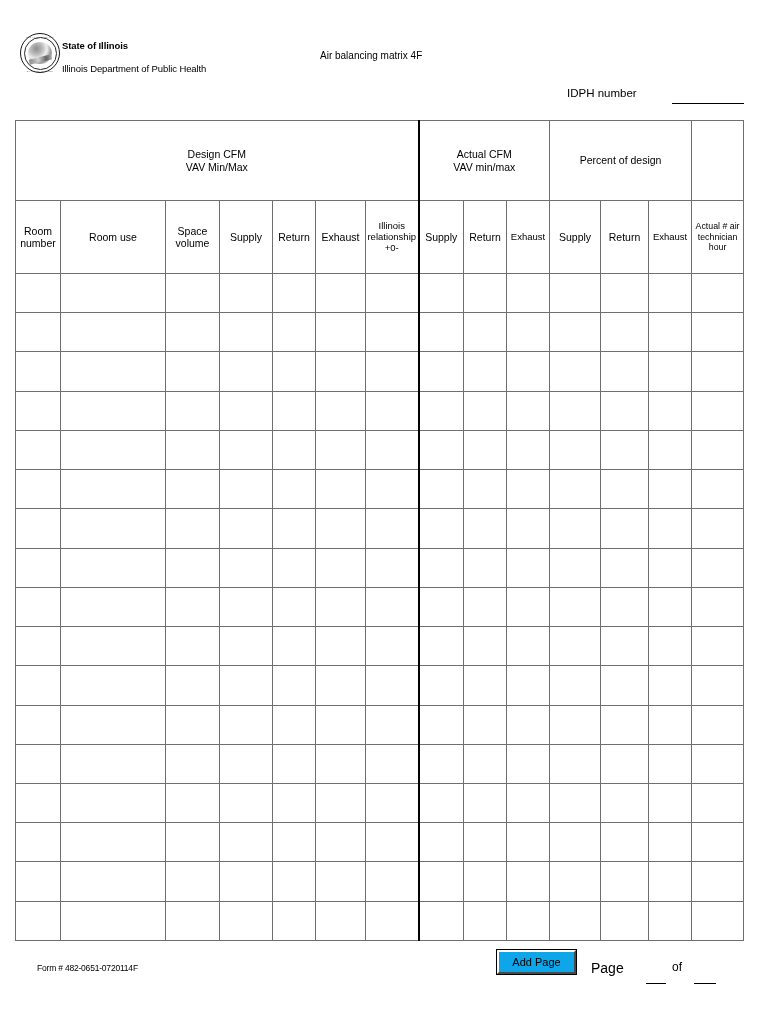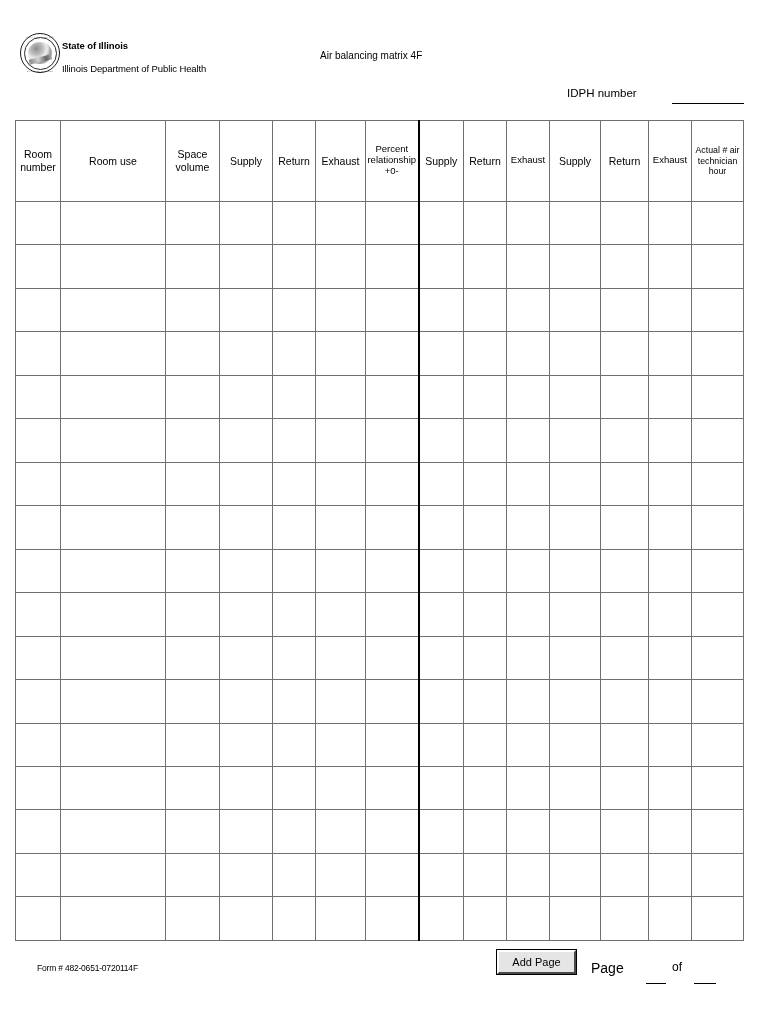--- a/index.html
+++ b/index.html
@@ -177,21 +177,21 @@
     left: 26px; top: 963px;
     font-size: 8.5px;
     letter-spacing: -0.2px;
     white-space: nowrap;
     padding-left: 11px;
   }
   .addpage-btn {
     position: absolute;
     left: 497px; top: 950px;
     width: 79px; height: 24px;
-    background: #e5e5e5;
+    background: #0ea5e9;
     border-top: 2px solid #ffffff;
     border-left: 2px solid #ffffff;
     border-right: 2px solid #4a4a4a;
     border-bottom: 2px solid #4a4a4a;
     outline: 1px solid #000;
     font-family: "Liberation Sans", sans-serif;
     font-size: 11px;
     color: #000;
     cursor: pointer;
     padding: 0;
@@ -259,36 +259,48 @@
         <col style="width:43px">
         <col style="width:43px">
         <col style="width:51px">
         <col style="width:48px">
         <col style="width:43px">
         <col style="width:52px">
       </colgroup>
       <tbody>
 
 
+        <tr>
+          <td class="band2 vsplit-l" colspan="7">
+            <span class="band-inner">Design CFM</span>
+            <span class="band-inner">VAV Min/Max</span>
+          </td>
+          <td class="band2" colspan="3">
+            <span class="band-inner">Actual CFM</span>
+            <span class="band-inner">VAV min/max</span>
+          </td>
+          <td class="band2" colspan="3">Percent of design</td>
+          <td class="band2"></td>
+        </tr>
 
         <tr>
           <td class="colhdr">
             <span class="band-inner">Room</span>
             <span class="band-inner">number</span>
           </td>
           <td class="colhdr">Room use</td>
           <td class="colhdr">
             <span class="band-inner">Space</span>
             <span class="band-inner">volume</span>
           </td>
           <td class="colhdr">Supply</td>
           <td class="colhdr">Return</td>
           <td class="colhdr">Exhaust</td>
           <td class="colhdr small vsplit-l">
-            <span class="band-inner">Percent</span>
+            <span class="band-inner">Illinois</span>
             <span class="band-inner">relationship</span>
             <span class="band-inner">+0-</span>
           </td>
           <td class="colhdr">Supply</td>
           <td class="colhdr">Return</td>
           <td class="colhdr small">Exhaust</td>
           <td class="colhdr">Supply</td>
           <td class="colhdr">Return</td>
           <td class="colhdr small">Exhaust</td>
           <td class="colhdr tiny">

